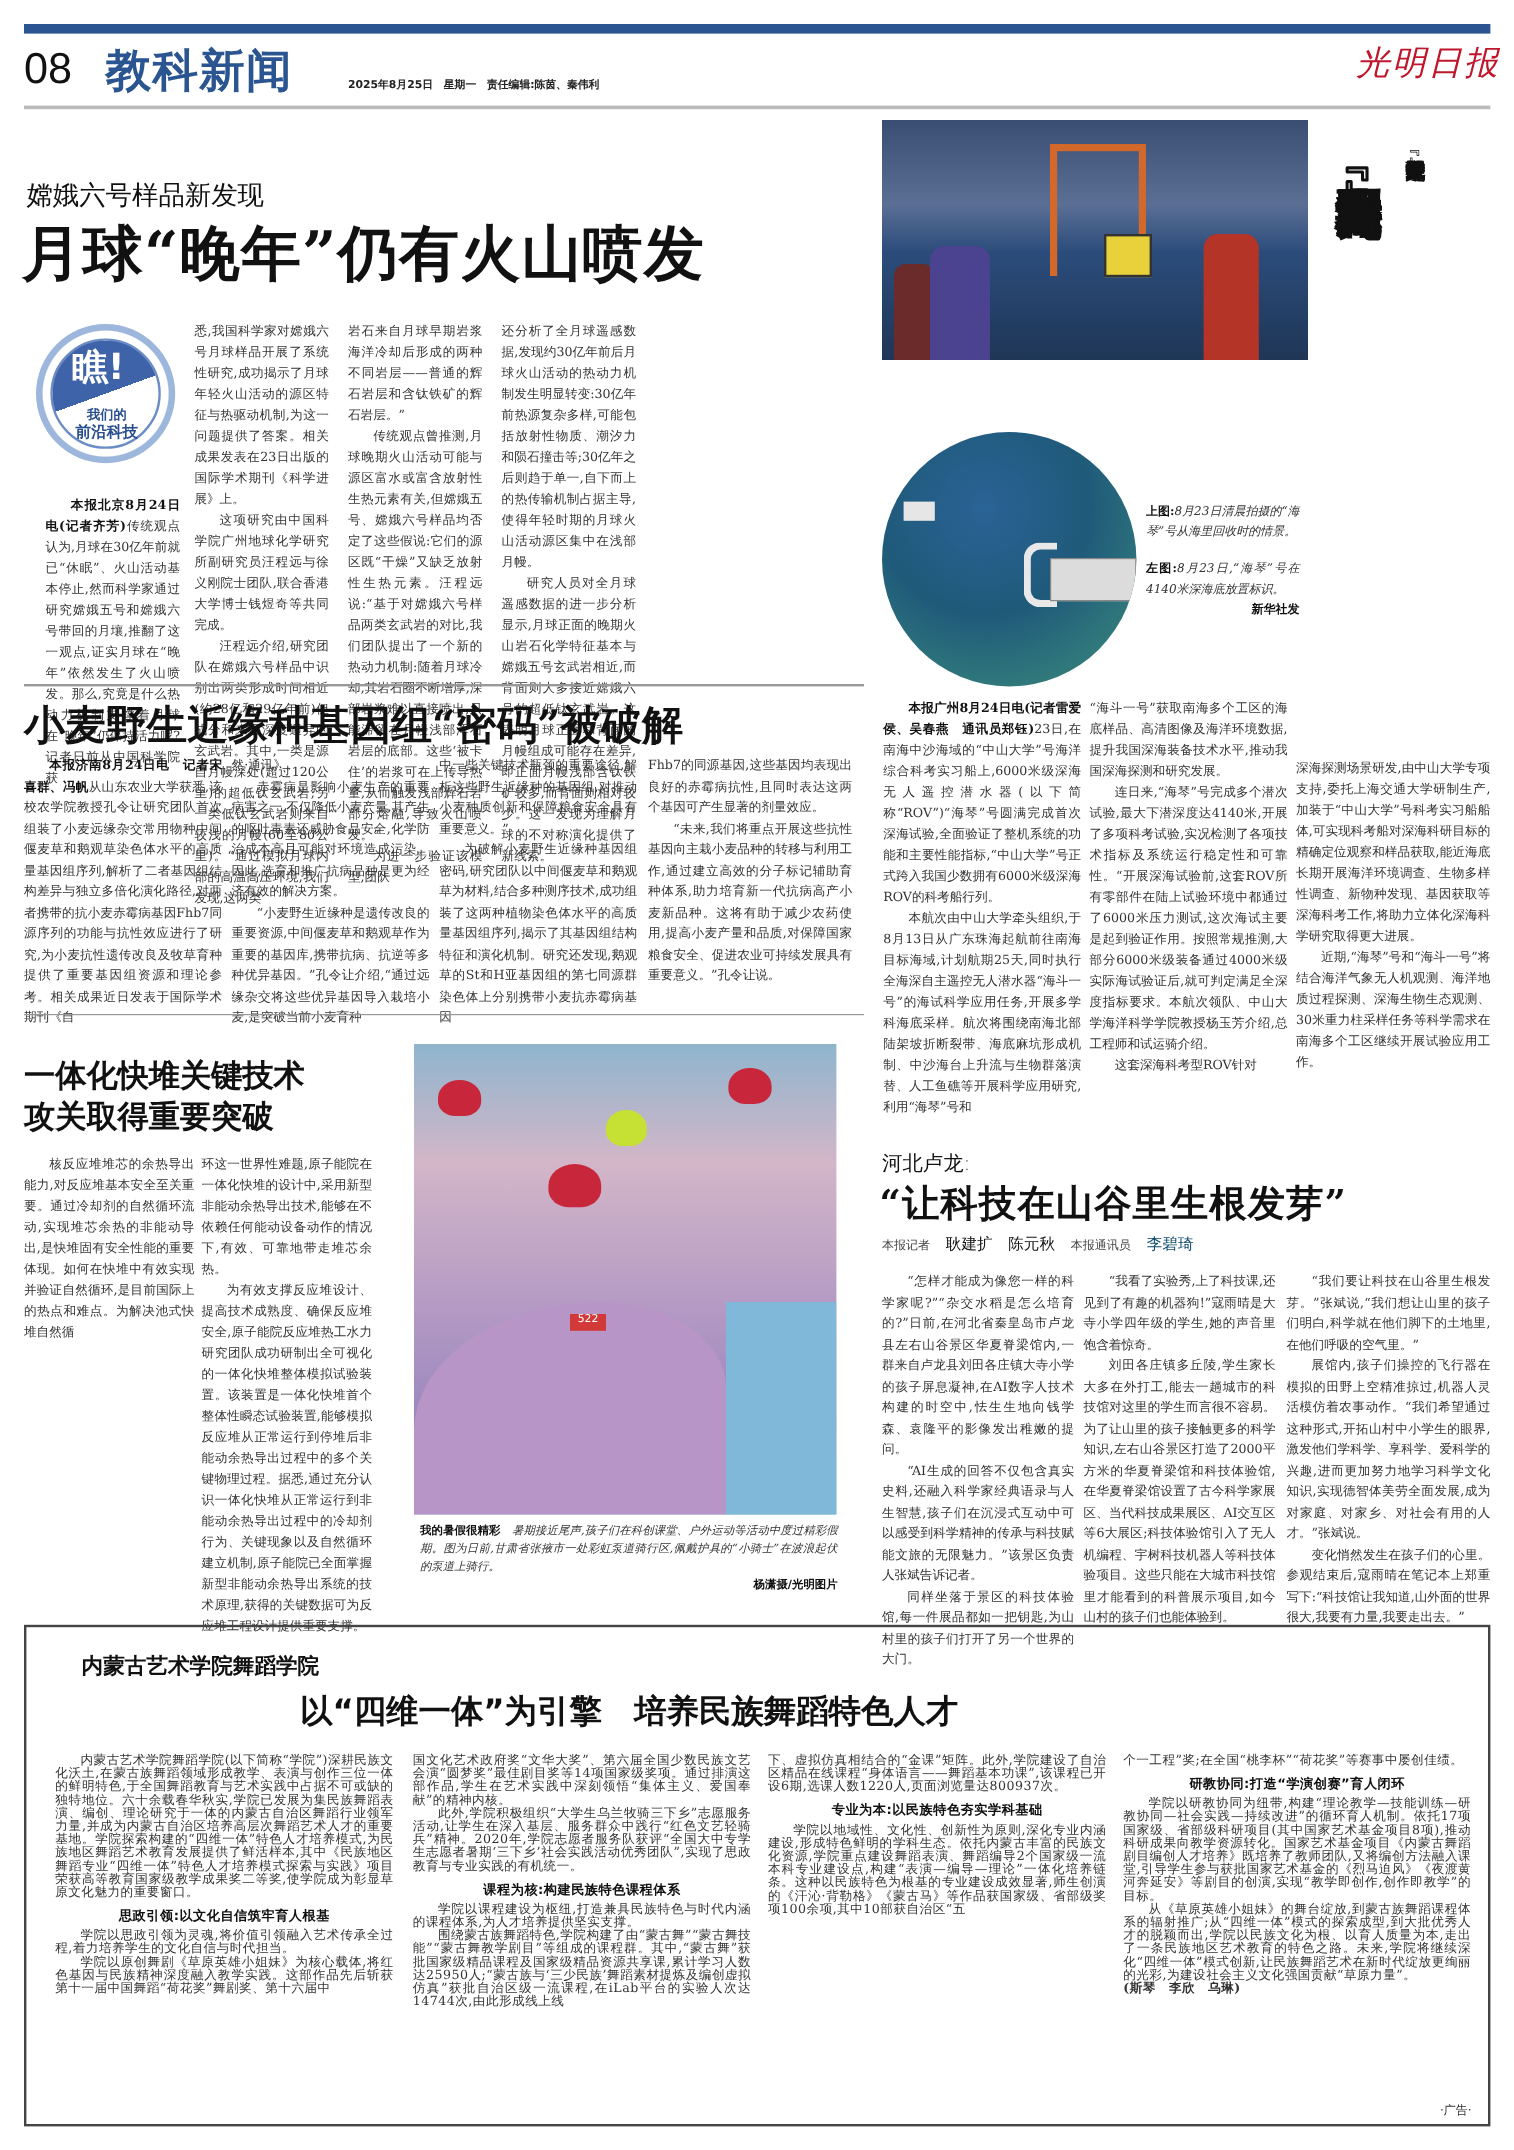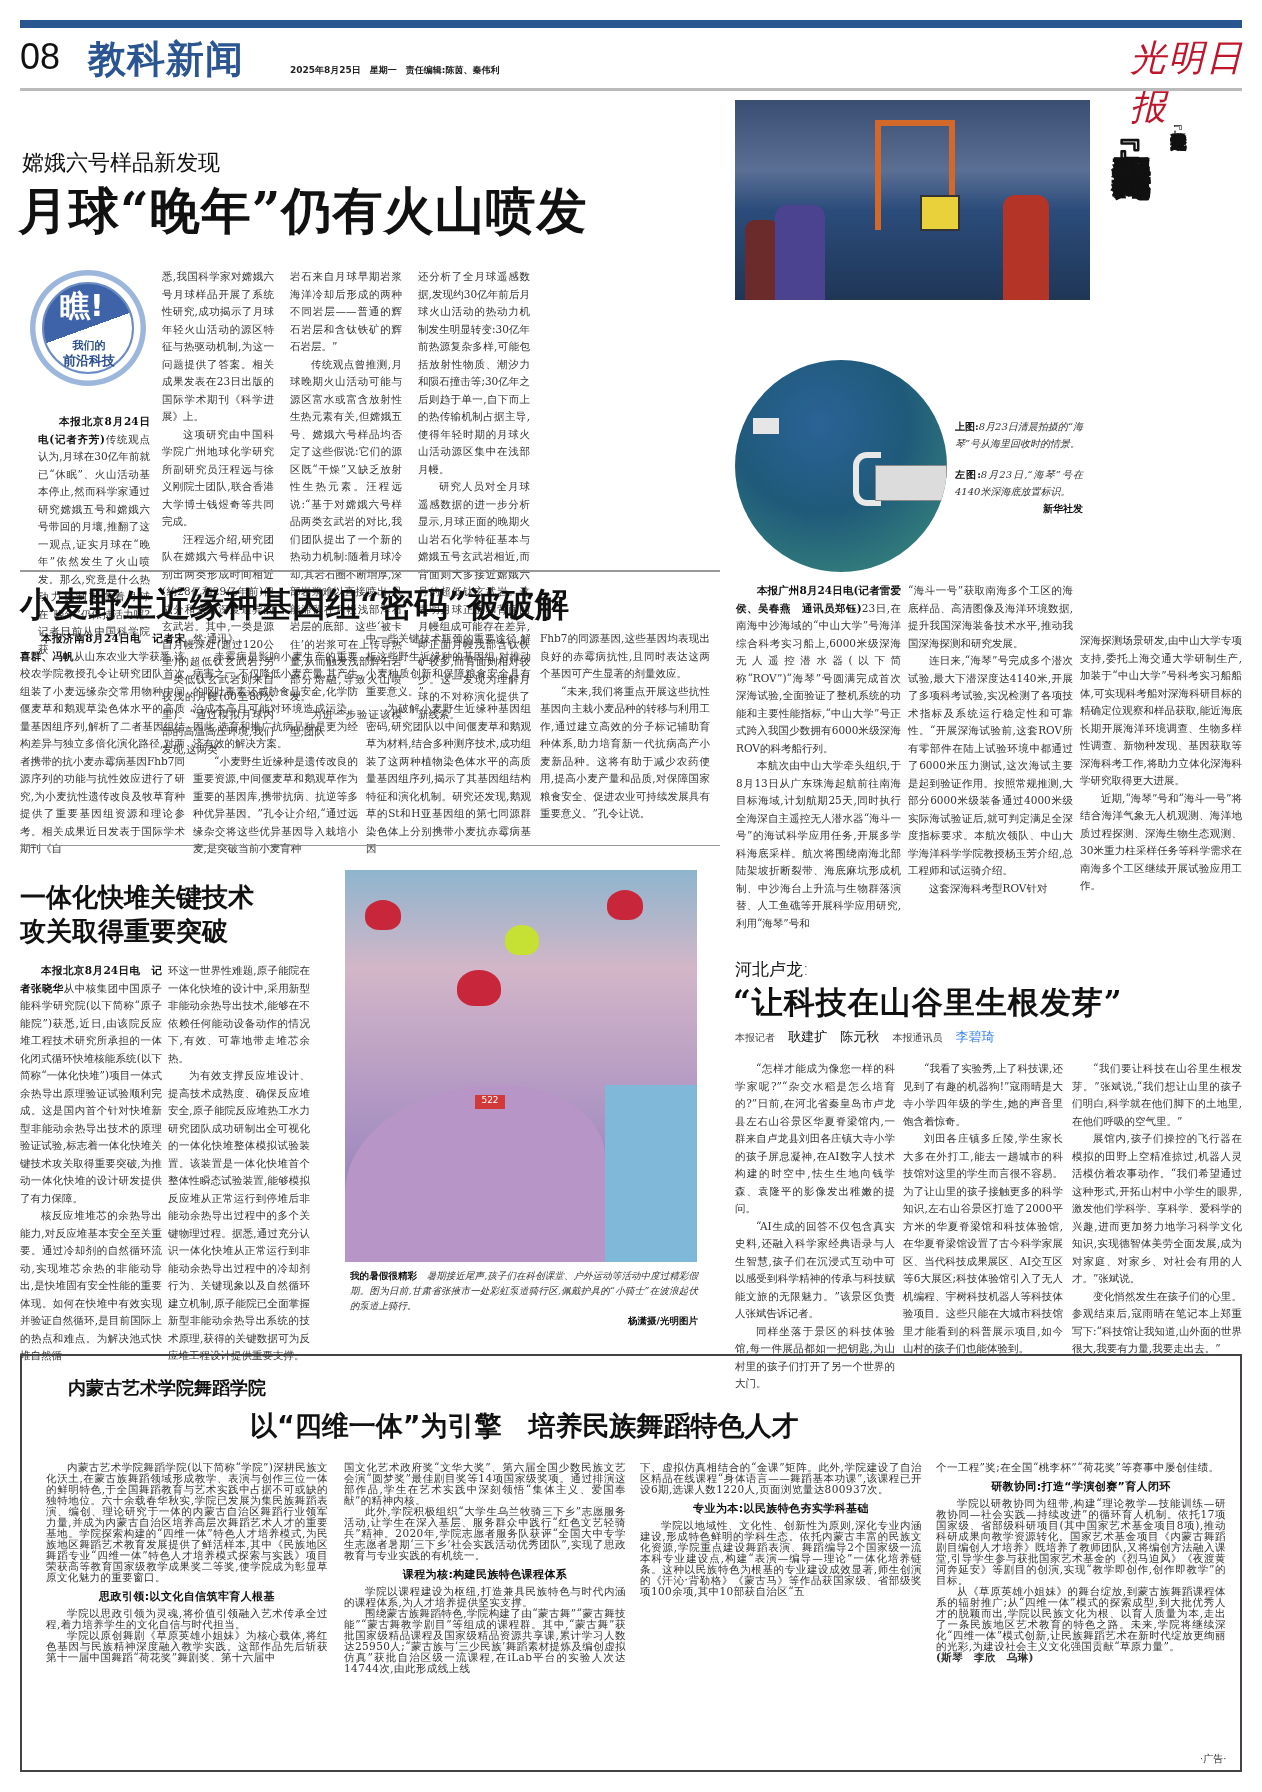--- a/index.html
+++ b/index.html
@@ -2,21 +2,21 @@
 <html><head>
 <meta charset="utf-8">
 <style>
 *{box-sizing:border-box;margin:0;padding:0}
 body{width:1262px;height:1792px;background:#fff;font-family:"DejaVu Serif","Liberation Serif",serif;color:#222;position:relative;overflow:hidden}
 .abs{position:absolute}
 .topbar{left:20px;top:20px;width:1222px;height:8px;background:#2a5590}
 .pnum{left:20px;top:36px;font-family:"Liberation Sans",sans-serif;font-size:36px;font-weight:300;color:#111}
 .section{left:88px;top:34px;font-family:"DejaVu Sans",sans-serif;font-size:38px;font-weight:bold;color:#2a5590;letter-spacing:1px}
 .meta{left:290px;top:64px;font-family:"DejaVu Sans",sans-serif;font-size:9px;font-weight:bold;color:#222}
-.logo{left:1130px;top:34px;font-family:"DejaVu Serif",serif;font-size:36px;font-style:italic;color:#c0162c;letter-spacing:2px}
+.logo{left:1130px;top:34px;font-family:"DejaVu Serif",serif;font-size:28px;font-style:italic;color:#c0162c;letter-spacing:2px}
 .hrgray{left:20px;top:88px;width:1222px;height:3px;background:#bbb}
 .kicker{font-family:"DejaVu Sans",sans-serif;font-weight:300;color:#111}
 .hl{font-family:"DejaVu Serif",serif;font-weight:bold;color:#111}
 .col{font-size:10.5px;line-height:17.5px;text-align:justify;color:#333}
 .col p{text-indent:2em}
 .col b{color:#111}
 .divider{height:2px;background:#999}
 .vtitle{writing-mode:vertical-rl;font-family:"DejaVu Serif",serif;font-weight:bold;color:#111}
 .vsub{writing-mode:vertical-rl;font-family:"DejaVu Sans",sans-serif;color:#111}
 .caption{font-size:10px;line-height:17px;color:#333;font-style:italic}
@@ -134,21 +134,20 @@
   <p>“未来,我们将重点开展这些抗性基因向主栽小麦品种的转移与利用工作,通过建立高效的分子标记辅助育种体系,助力培育新一代抗病高产小麦新品种。这将有助于减少农药使用,提高小麦产量和品质,对保障国家粮食安全、促进农业可持续发展具有重要意义。”孔令让说。</p>
 </div>
 
 <div class="abs divider" style="left:20px;top:845px;width:700px;height:1px"></div>
 
 <div class="abs hl" style="left:20px;top:880px;font-size:26px;line-height:34px">
   <div>一体化快堆关键技术</div>
   <div>攻关取得重要突破</div>
 </div>
 <div class="abs col" style="left:20px;top:962px;width:142px">
-  <p><b>本报北京8月24日电　记者张晓华</b><span>从中核集团中国原子能科学研究院(以下简称“原子能院”)获悉,近日,由该院反应堆工程技术研究所承担的一体化闭式循环快堆核能系统(以下简称“一体化快堆”)项目一体式余热导出原理验证试验顺利完成。这是国内首个针对快堆新型非能动余热导出技术的原理验证试验,标志着一体化快堆关键技术攻关取得重要突破,为推动一体化快堆的设计研发提供了有力保障。</span></p>
   <p>核反应堆堆芯的余热导出能力,对反应堆基本安全至关重要。通过冷却剂的自然循环流动,实现堆芯余热的非能动导出,是快堆固有安全性能的重要体现。如何在快堆中有效实现并验证自然循环,是目前国际上的热点和难点。为解决池式快堆自然循</p>
 </div>
 <div class="abs col" style="left:168px;top:962px;width:142px">
   <p style="text-indent:0">环这一世界性难题,原子能院在一体化快堆的设计中,采用新型非能动余热导出技术,能够在不依赖任何能动设备动作的情况下,有效、可靠地带走堆芯余热。</p>
   <p>为有效支撑反应堆设计、提高技术成熟度、确保反应堆安全,原子能院反应堆热工水力研究团队成功研制出全可视化的一体化快堆整体模拟试验装置。该装置是一体化快堆首个整体性瞬态试验装置,能够模拟反应堆从正常运行到停堆后非能动余热导出过程中的多个关键物理过程。据悉,通过充分认识一体化快堆从正常运行到非能动余热导出过程中的冷却剂行为、关键现象以及自然循环建立机制,原子能院已全面掌握新型非能动余热导出系统的技术原理,获得的关键数据可为反应堆工程设计提供重要支撑。</p>
 </div>
 
 <div class="abs photo-bike">
   <div class="lane1"></div>
   <div class="lane2"></div>
@@ -162,21 +161,21 @@
   <b style="font-family:'DejaVu Sans',sans-serif">我的暑假很精彩</b>　<span>暑期接近尾声,孩子们在科创课堂、户外运动等活动中度过精彩假期。图为日前,甘肃省张掖市一处彩虹泵道骑行区,佩戴护具的“小骑士”在波浪起伏的泵道上骑行。</span>
   <div style="text-align:right;font-style:normal;font-weight:bold;font-family:'DejaVu Sans',sans-serif;color:#111">杨潇摄/光明图片</div>
 </div>
 
 <div class="abs kicker" style="left:735px;top:958px;font-size:17px">河北卢龙:</div>
 <div class="abs hl" style="left:733px;top:982px;font-size:31px;letter-spacing:1px">“让科技在山谷里生根发芽”</div>
 <div class="abs" style="left:735px;top:1028px;font-size:10px;color:#444;font-family:'DejaVu Sans',sans-serif">
   <span>本报记者</span>
   <span style="font-family:'DejaVu Serif',serif;font-size:13px;color:#111;margin:0 10px">耿建扩　陈元秋</span>
   <span>本报通讯员</span>
-  <span style="font-family:'DejaVu Serif',serif;font-size:13px;color:#3b82f6;margin-left:10px">李碧琦</span>
+  <span style="font-family:'DejaVu Serif',serif;font-size:13px;color:#0c4a6e;margin-left:10px">李碧琦</span>
 </div>
 <div class="abs col" style="left:735px;top:1060px;width:160px">
   <p>“怎样才能成为像您一样的科学家呢?”“杂交水稻是怎么培育的?”日前,在河北省秦皇岛市卢龙县左右山谷景区华夏脊梁馆内,一群来自卢龙县刘田各庄镇大寺小学的孩子屏息凝神,在AI数字人技术构建的时空中,怯生生地向钱学森、袁隆平的影像发出稚嫩的提问。</p>
   <p>“AI生成的回答不仅包含真实史料,还融入科学家经典语录与人生智慧,孩子们在沉浸式互动中可以感受到科学精神的传承与科技赋能文旅的无限魅力。”该景区负责人张斌告诉记者。</p>
   <p>同样坐落于景区的科技体验馆,每一件展品都如一把钥匙,为山村里的孩子们打开了另一个世界的大门。</p>
 </div>
 <div class="abs col" style="left:903px;top:1060px;width:160px">
   <p>“我看了实验秀,上了科技课,还见到了有趣的机器狗!”寇雨晴是大寺小学四年级的学生,她的声音里饱含着惊奇。</p>
   <p>刘田各庄镇多丘陵,学生家长大多在外打工,能去一趟城市的科技馆对这里的学生而言很不容易。为了让山里的孩子接触更多的科学知识,左右山谷景区打造了2000平方米的华夏脊梁馆和科技体验馆,在华夏脊梁馆设置了古今科学家展区、当代科技成果展区、AI交互区等6大展区;科技体验馆引入了无人机编程、宇树科技机器人等科技体验项目。这些只能在大城市科技馆里才能看到的科普展示项目,如今山村的孩子们也能体验到。</p>
 </div>

